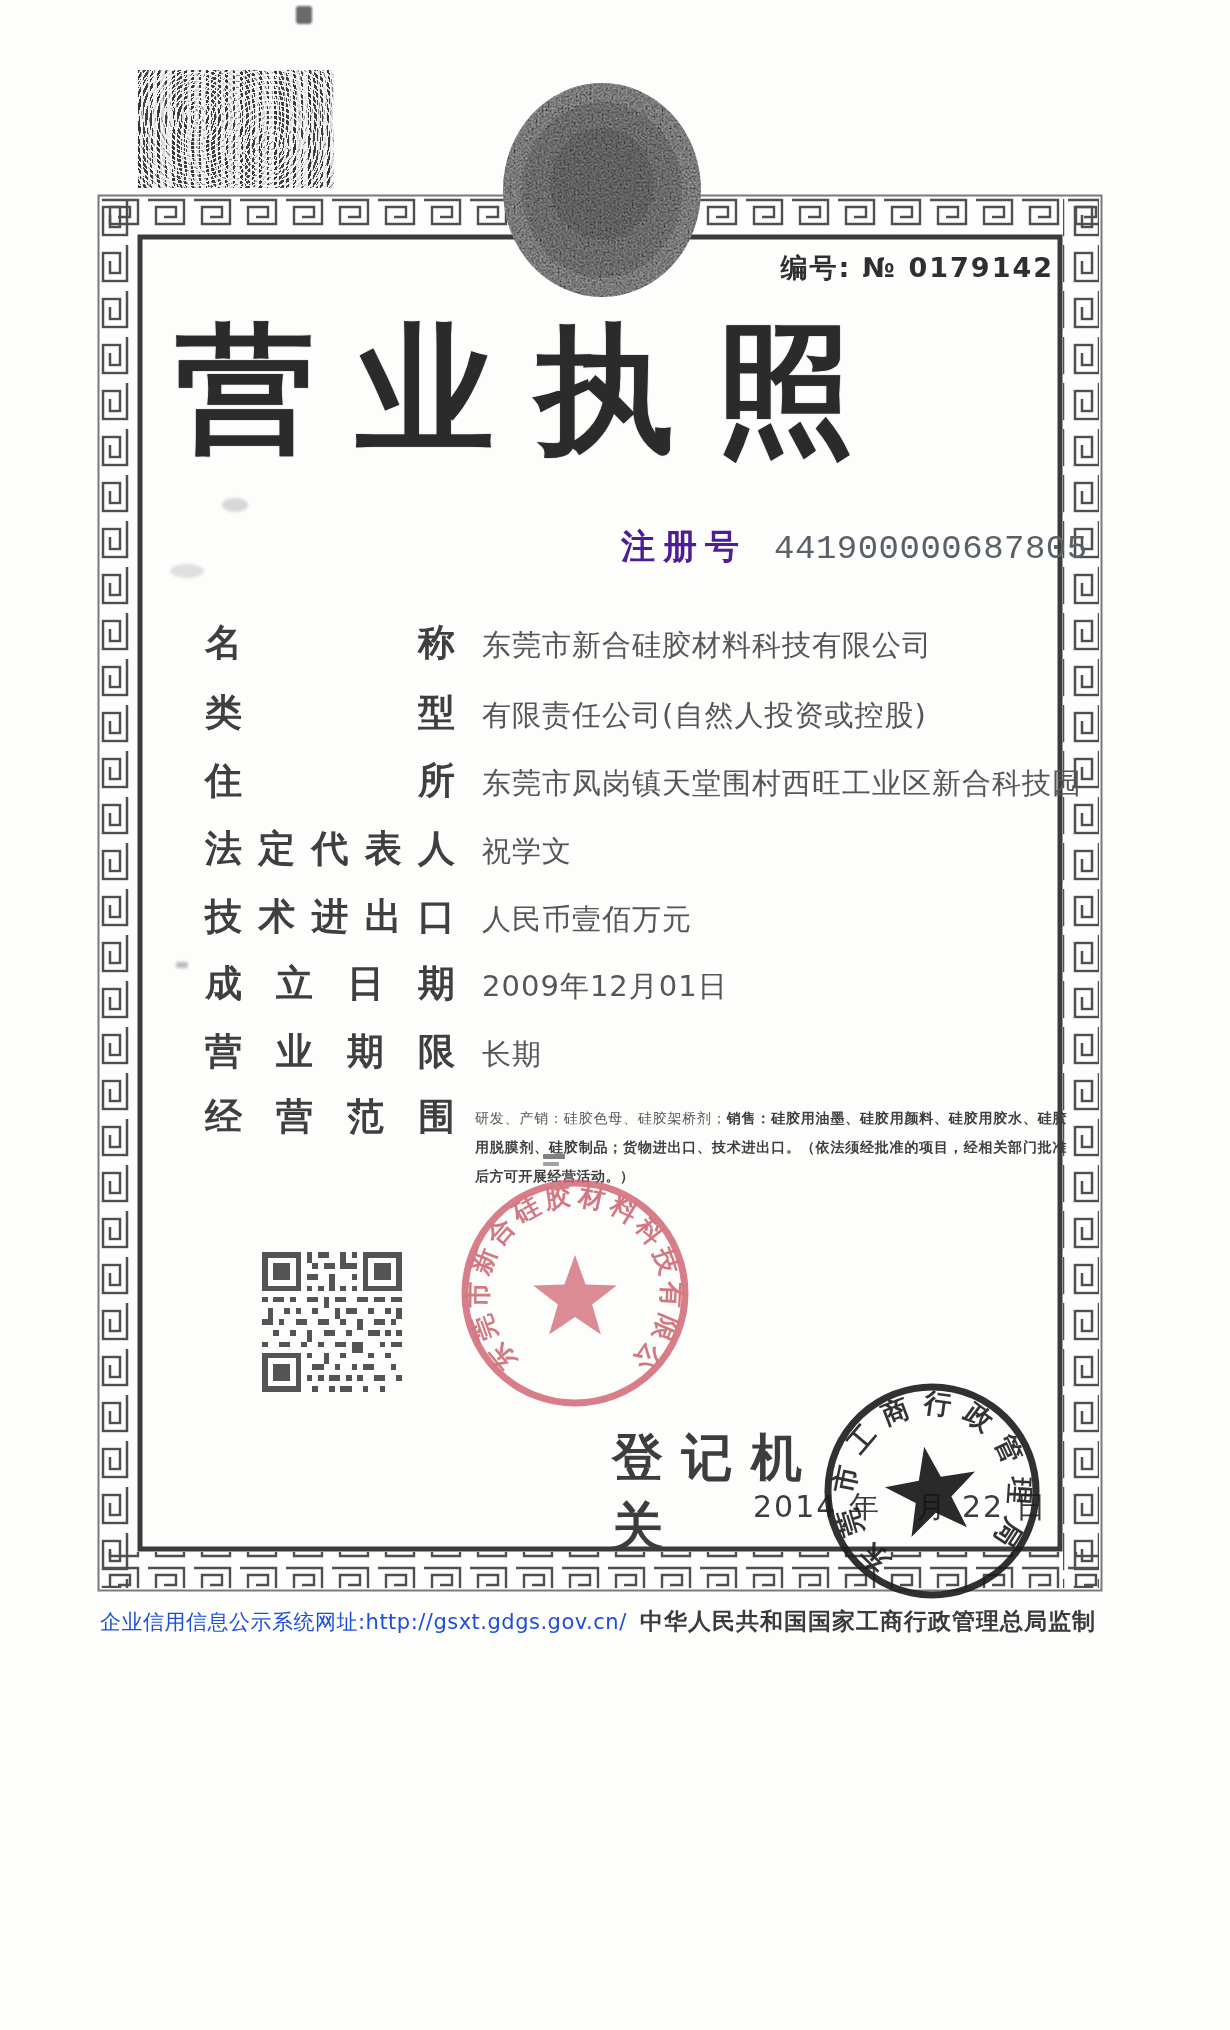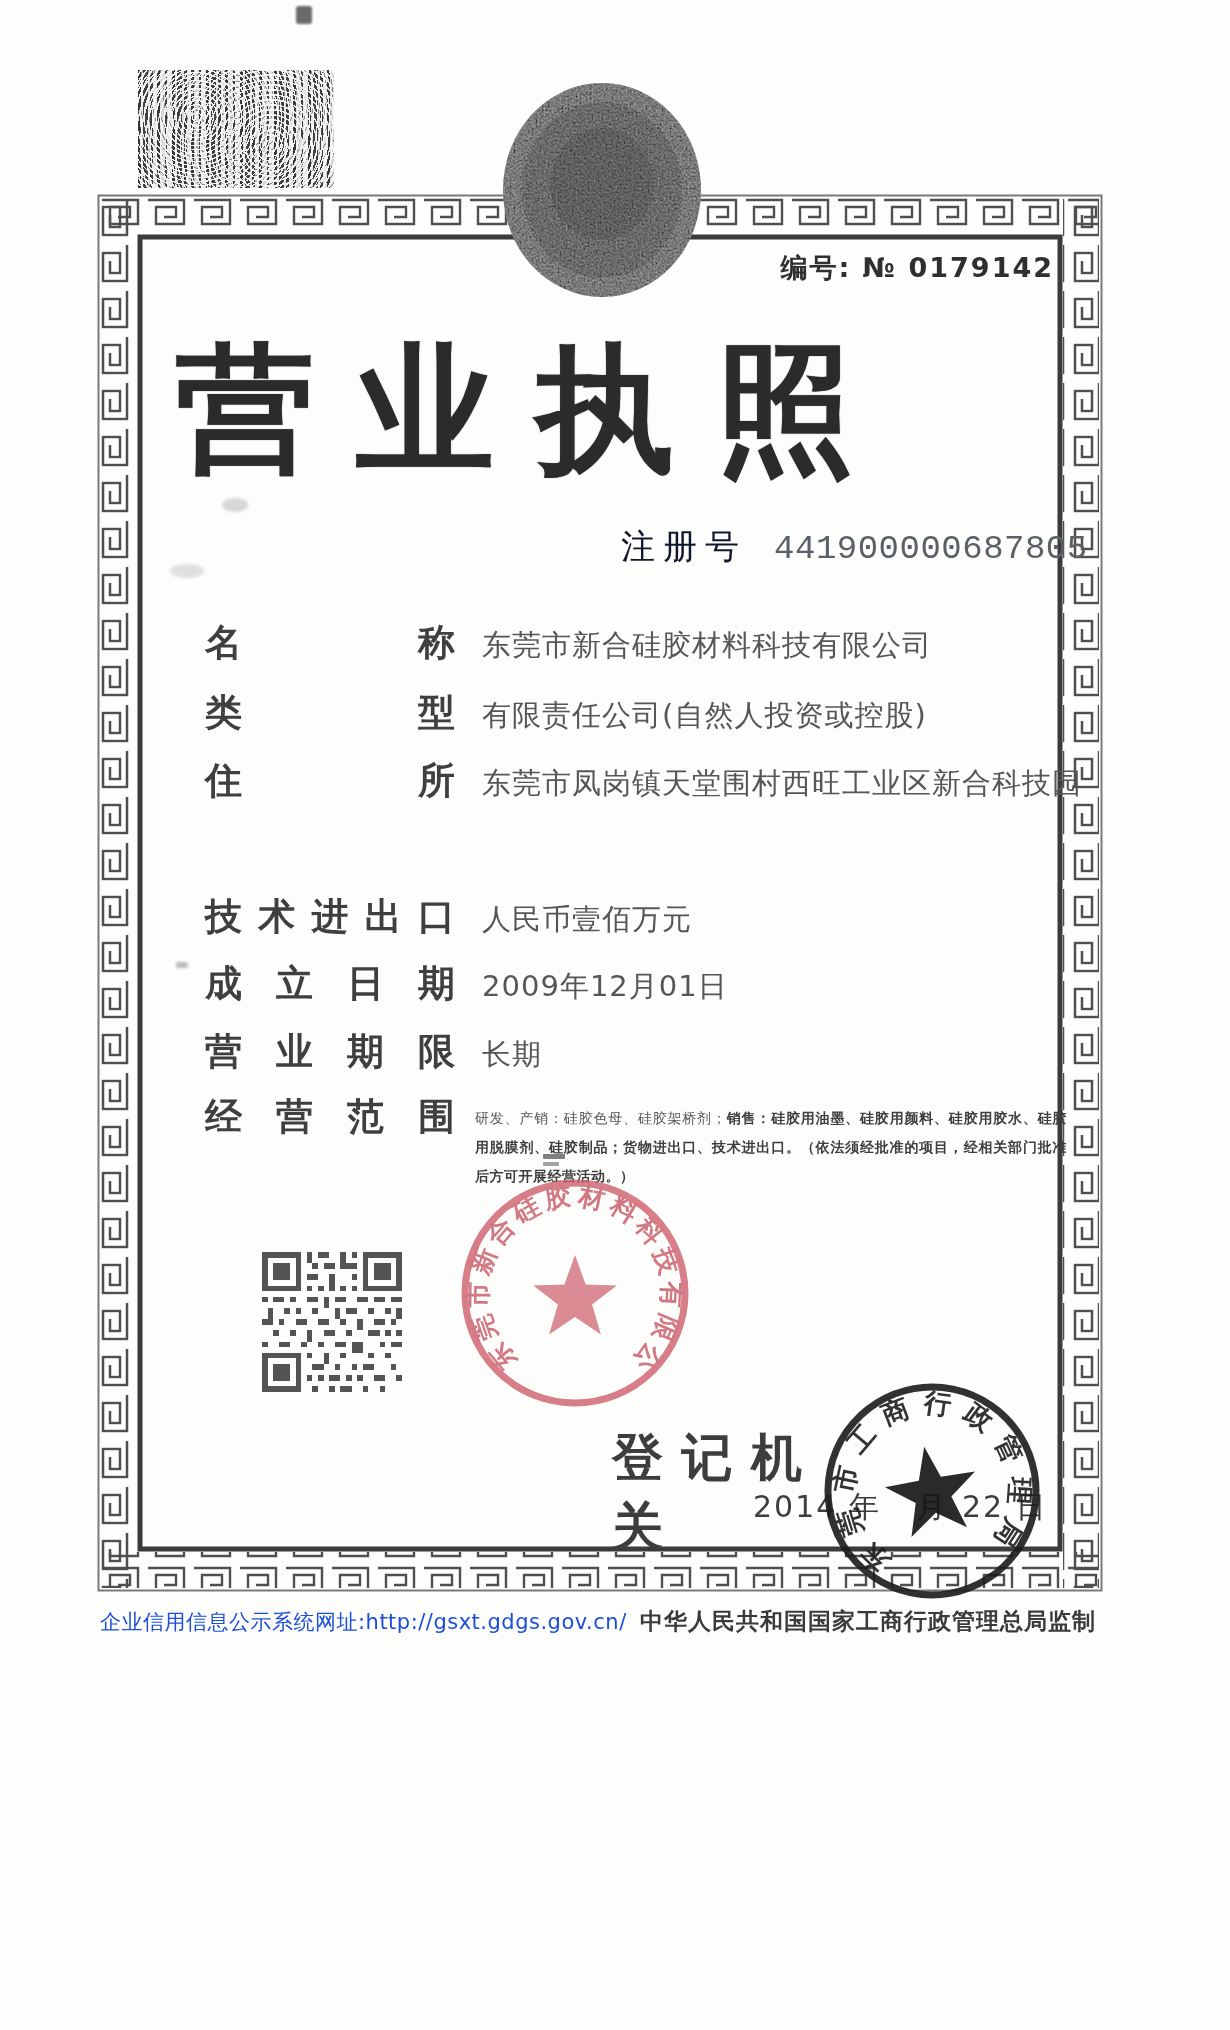--- a/index.html
+++ b/index.html
@@ -28,26 +28,26 @@
       repeating-radial-gradient(circle at 50% 20%, rgba(40,40,40,.5) 0 1px, transparent 1px 6px);
   }
 
   
   .emblem{position:absolute;left:500px;top:80px;z-index:3;}
   .frame-svg{position:absolute;left:97px;top:194px;z-index:1;}
 
   
   .serial{position:absolute;left:0;top:250px;width:1054px;text-align:right;z-index:4;
     font-size:27px;font-weight:600;color:#2f2f2f;letter-spacing:2px;}
-  .title{position:absolute;left:97px;top:338px;width:848px;text-align:center;z-index:4;
+  .title{position:absolute;left:97px;top:318px;width:848px;text-align:center;z-index:4;
     font-size:138px;line-height:1.05;font-weight:900;color:#2b2b2b;letter-spacing:42px;padding-left:30px;box-sizing:border-box;
     text-shadow:0 0 1px #444;}
   .regline{position:absolute;left:621px;top:524px;z-index:4;white-space:nowrap;}
   .regline .rlabel{display:inline-block;width:118px;text-align:justify;text-align-last:justify;
-    font-size:34px;font-weight:400;color:#0f172a;vertical-align:baseline;}
+    font-size:34px;font-weight:700;color:#4c1d95;vertical-align:baseline;}
   .regline .rvalue{display:inline-block;margin-left:30px;font-size:34px;color:#5a6068;letter-spacing:.5px;font-family:Liberation Mono, monospace;}
 
   
   .row{position:absolute;left:205px;width:900px;z-index:4;white-space:nowrap;}
   .flabel{display:inline-block;width:250px;text-align:justify;text-align-last:justify;
     font-size:37px;font-weight:600;color:#3f3f3f;vertical-align:baseline;}
   .fvalue{display:inline-block;margin-left:22px;font-size:29px;color:#565656;letter-spacing:1px;vertical-align:baseline;}
   .row.r0{top:618px;} .row.r1{top:688px;} .row.r2{top:756px;} .row.r3{top:824px;}
   .row.r4{top:892px;} .row.r5{top:959px;} .row.r6{top:1027px;}
   .row.scope-row{top:1092px;}
@@ -136,20 +136,24 @@
     <span class="flabel">名称</span>
     <span class="fvalue">东莞市新合硅胶材料科技有限公司</span>
   </div>
   <div class="row r1">
     <span class="flabel">类型</span>
     <span class="fvalue">有限责任公司(自然人投资或控股)</span>
   </div>
   <div class="row r2">
     <span class="flabel">住所</span>
     <span class="fvalue">东莞市凤岗镇天堂围村西旺工业区新合科技园</span>
+  </div>
+  <div class="row r3">
+    <span class="flabel">法定代表人</span>
+    <span class="fvalue">祝学文</span>
   </div>
   <div class="row r4">
     <span class="flabel">技术进出口</span>
     <span class="fvalue">人民币壹佰万元</span>
   </div>
   <div class="row r5">
     <span class="flabel">成立日期</span>
     <span class="fvalue">2009年12月01日</span>
   </div>
   <div class="row r6">

